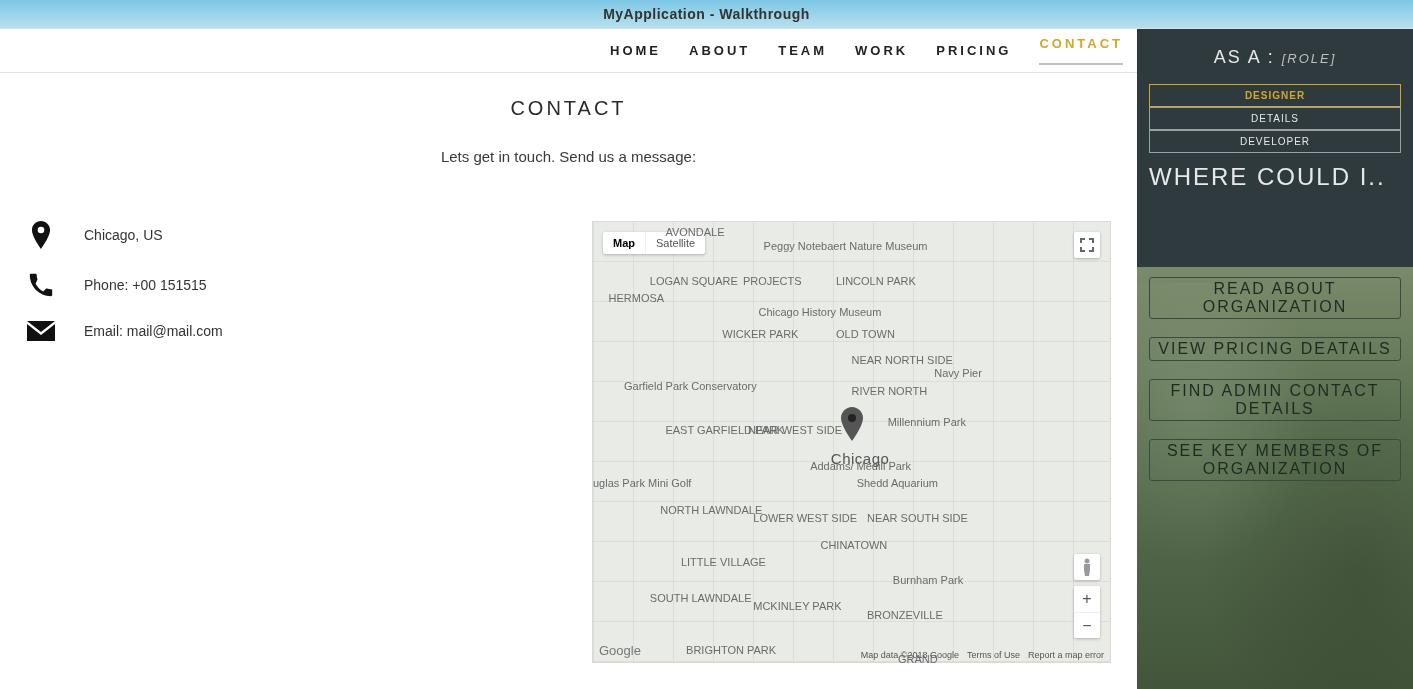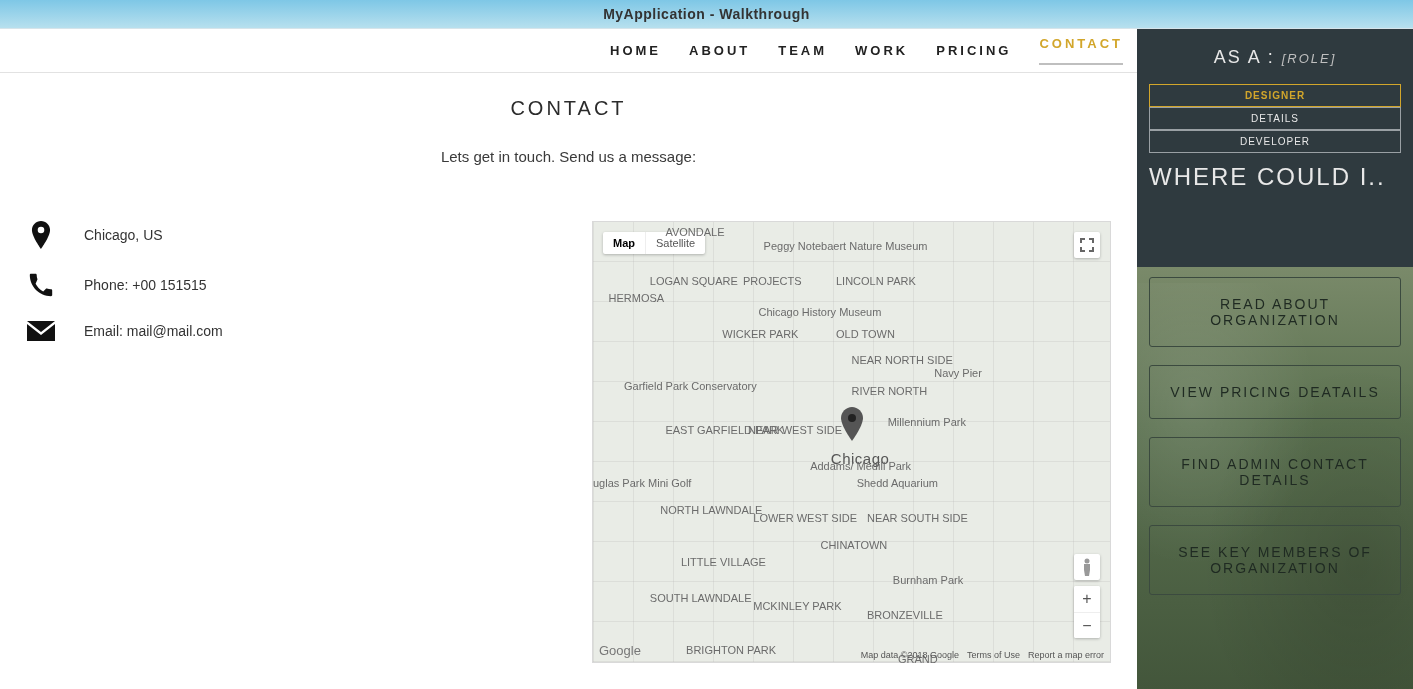--- a/index.html
+++ b/index.html
@@ -105,23 +105,23 @@
   .as-a { text-align: center; font-size: 18px; letter-spacing: 2px; margin-bottom: 16px; }
   .as-a em { font-style: italic; color: #bfbfbf; letter-spacing: 2px; font-size: 13px; }
   .role-btn {
     display: block; width: 100%; height: 23px; margin-bottom: 0;
     background: transparent; border: 1px solid #9aa0a4; color: #e8e8e8;
     font-size: 10px; letter-spacing: 1px; cursor: pointer;
   }
   .role-btn.active { border-color: #d2a62b; color: #d2a62b; font-weight: bold; }
   .where { text-align: left; font-size: 24px; letter-spacing: 2px; margin-top: 10px; margin-bottom: 86px; }
   .action-btn {
-    display: block; width: 100%; padding: 18px 8px; margin-bottom: 18px;
+    display: block; width: 100%; padding: 2px 8px; margin-bottom: 18px;
     background: transparent; border: 1px solid #3b4a3f; color: #1f2a22;
-    font-size: 14px; letter-spacing: 2px; cursor: pointer; border-radius: 3px;
+    font-size: 16px; letter-spacing: 2px; cursor: pointer; border-radius: 3px;
     position: relative; z-index: 1;
   }
 </style>
 </head>
 <body>
 
 <div class="topbar">
   <span>MyApplication - Walkthrough</span>
 </div>
 

